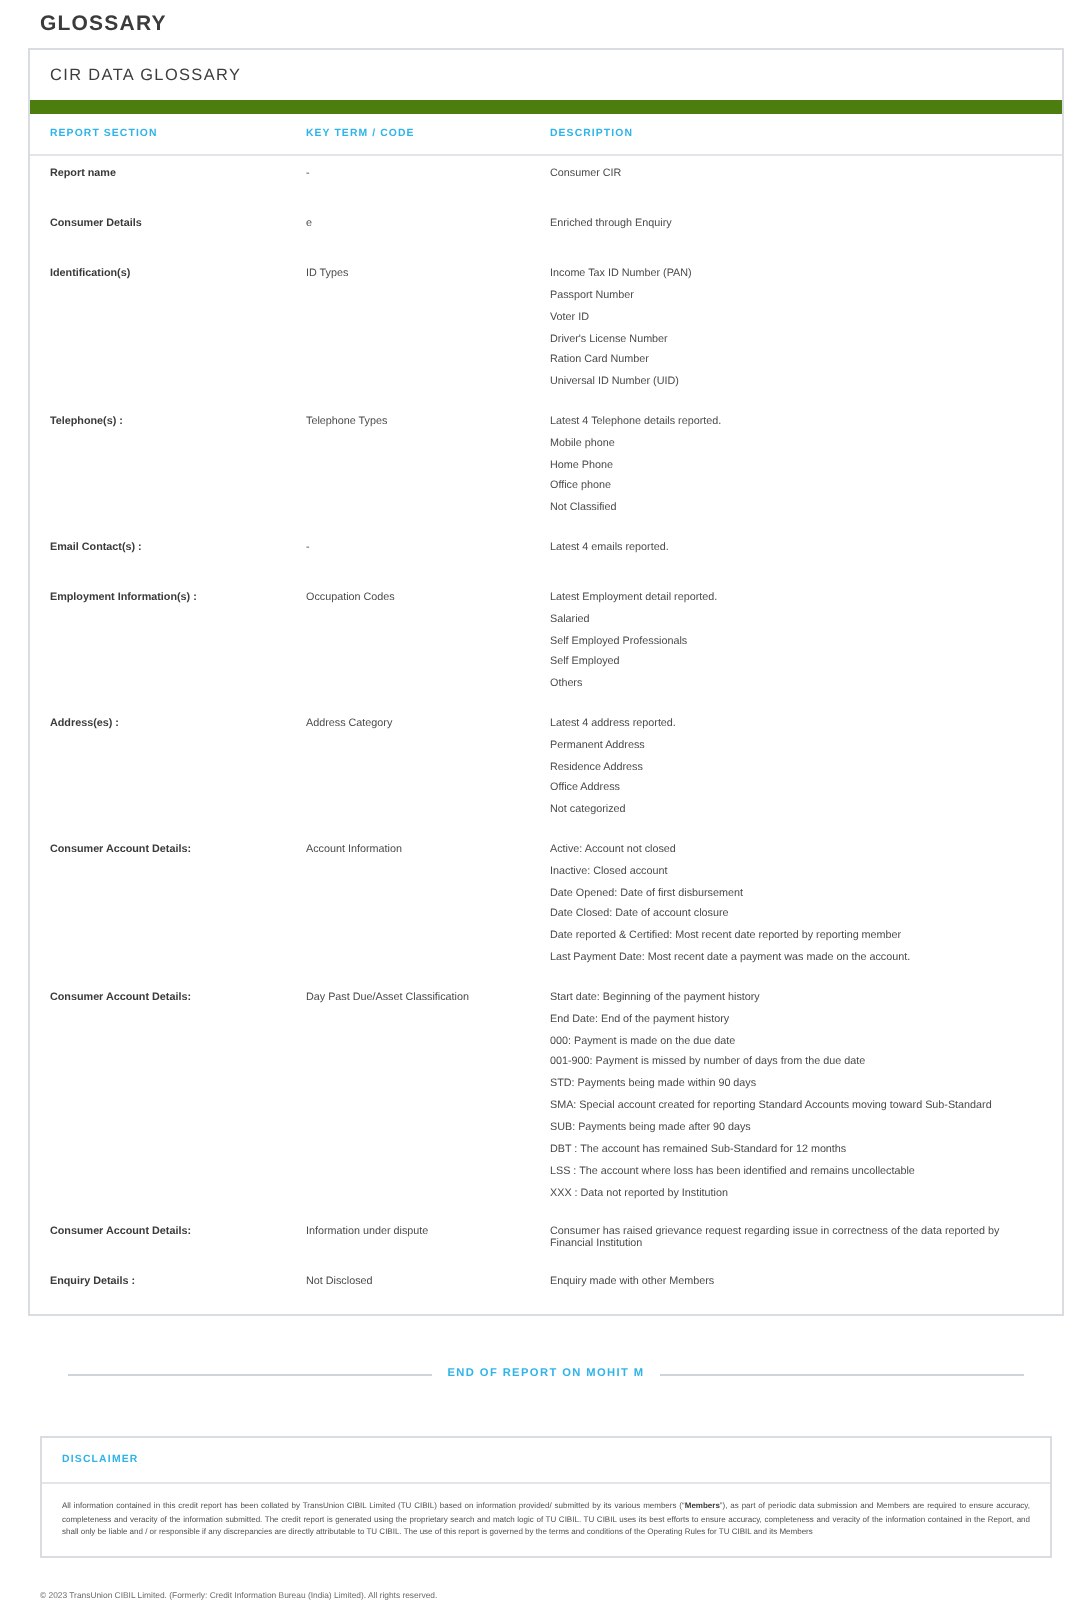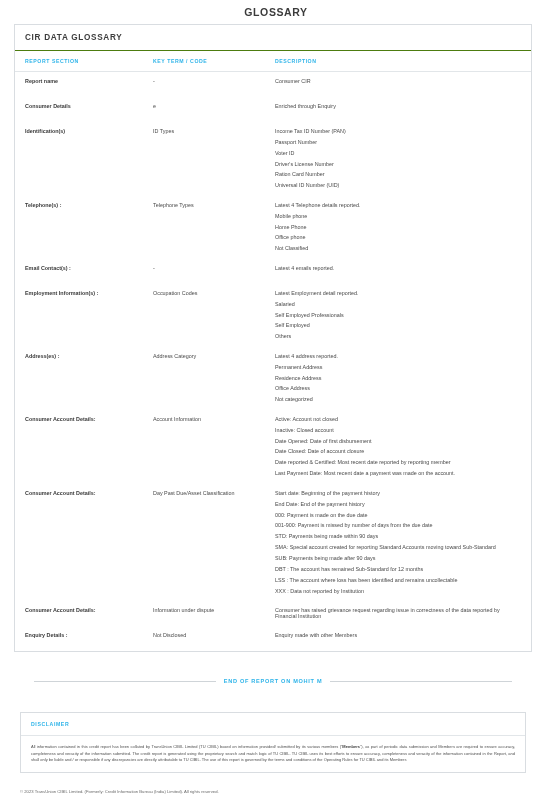--- a/index.html
+++ b/index.html
@@ -13,36 +13,35 @@
   body { padding: 0 0 8px 0; }
 
   .page { width: 546px; padding: 0 14px; }
 
   .page-title {
     font-size: 10.5px;
     font-weight: bold;
     letter-spacing: 0.6px;
     color: #3b3b3b;
     margin: 6px 0 6px 6px;
-    text-align: center;
   }
 
   .card {
     border: 1px solid #d9dde1;
     background: #fff;
     width: 100%;
   }
 
   .card-header {
     padding: 8px 10px 8px 10px;
     font-size: 8.2px;
-    font-weight: bold;
+    font-weight: normal;
     letter-spacing: 0.7px;
     color: #3d3d3d;
-    border-bottom: 1px solid #4d7c0f;
+    border-bottom: 7px solid #4d7c0f;
   }
 
   table.glossary {
     width: 100%;
     border-collapse: collapse;
     table-layout: fixed;
   }
   table.glossary col.c1 { width: 128px; }
   table.glossary col.c2 { width: 122px; }
   table.glossary col.c3 { width: auto; }

